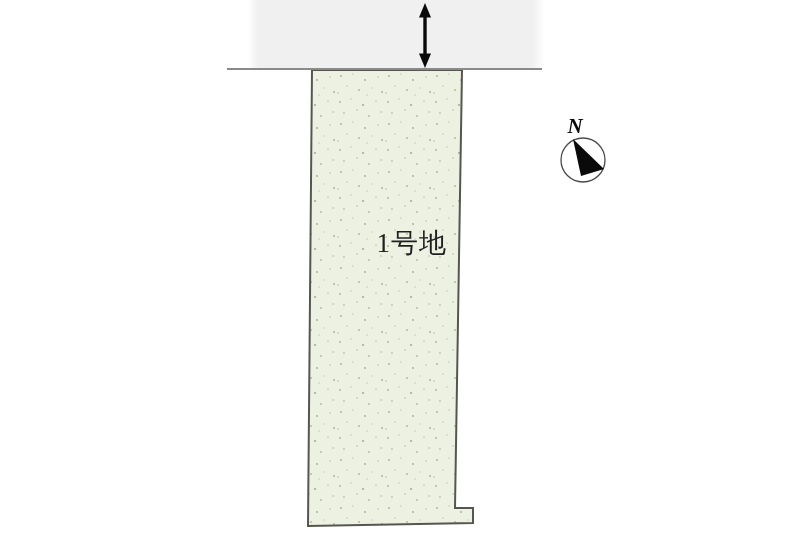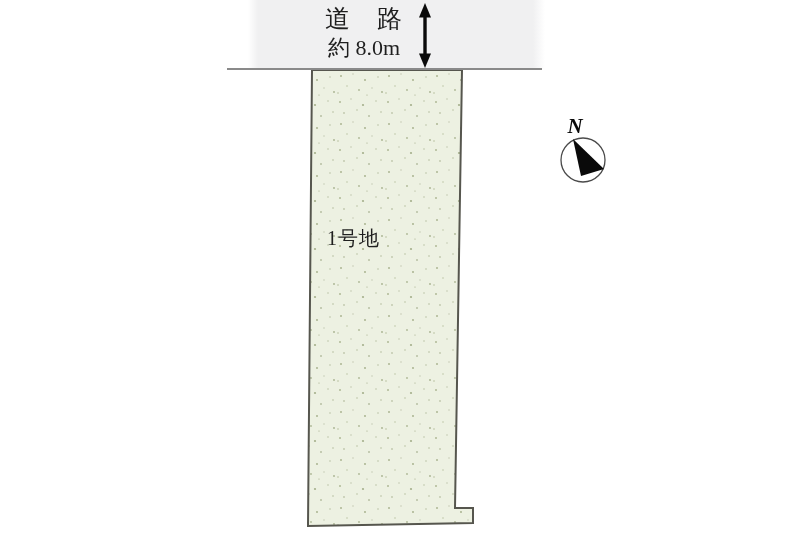--- a/index.html
+++ b/index.html
@@ -48,22 +48,22 @@
   .svg-layer {
     position: absolute;
     left: 0;
     top: 0;
   }
   .lot-label {
     position: absolute;
     left: 327px;
     top: 225px;
     width: 120px;
-    text-align: left;
-    font-size: 20px;
+    text-align: right;
+    font-size: 27px;
     letter-spacing: 1px;
     white-space: nowrap;
   }
   .compass-n {
     position: absolute;
     left: 560px;
     top: 114px;
     width: 30px;
     text-align: center;
     font-size: 21px;
@@ -72,24 +72,20 @@
     color: #0a0a0a;
   }
 </style>
 </head>
 <body>
 
 <div class="stage">
 
   <div class="road-band"></div>
 
-  <div class="road-labels">
-    <div class="road-name">道　路</div>
-    <div class="road-width">約 8.0m</div>
-  </div>
 
   <svg class="svg-layer" width="801" height="534" viewBox="0 0 801 534">
     <defs>
       <pattern id="speckle" width="48" height="48" patternUnits="userSpaceOnUse">
         <rect width="48" height="48" fill="#edf1e2"></rect>
         <circle cx="4" cy="6" r="1.0" fill="#b0b996"></circle>
         <circle cx="15" cy="3" r="0.8" fill="#c2c9b0"></circle>
         <circle cx="27" cy="9" r="1.1" fill="#a6b08c"></circle>
         <circle cx="40" cy="5" r="0.8" fill="#bcc4a7"></circle>
         <circle cx="8" cy="17" r="0.9" fill="#bfc6ab"></circle>

